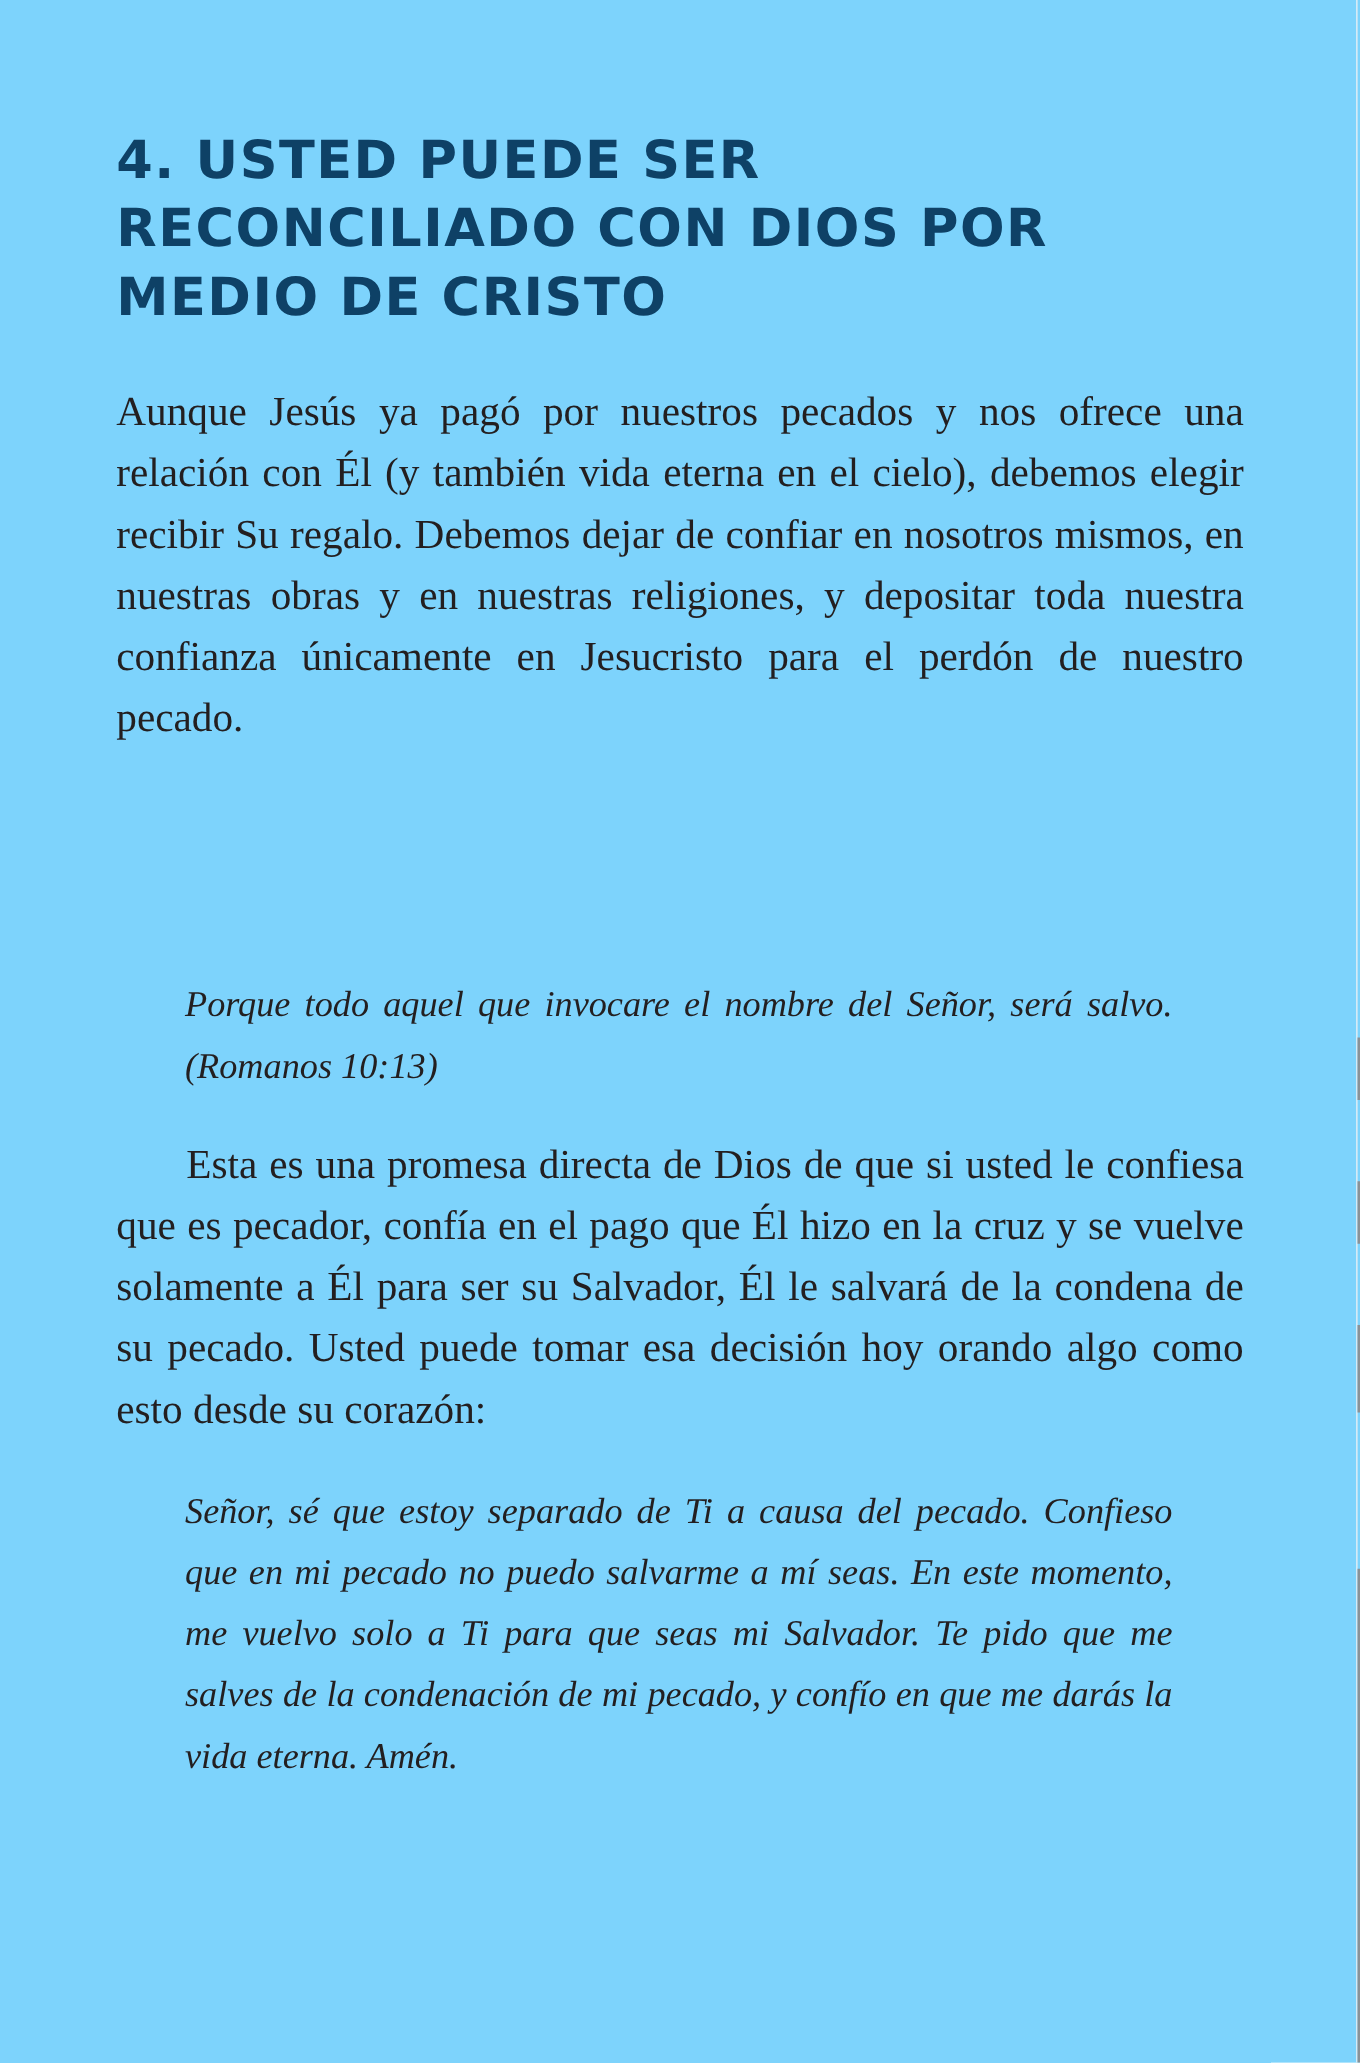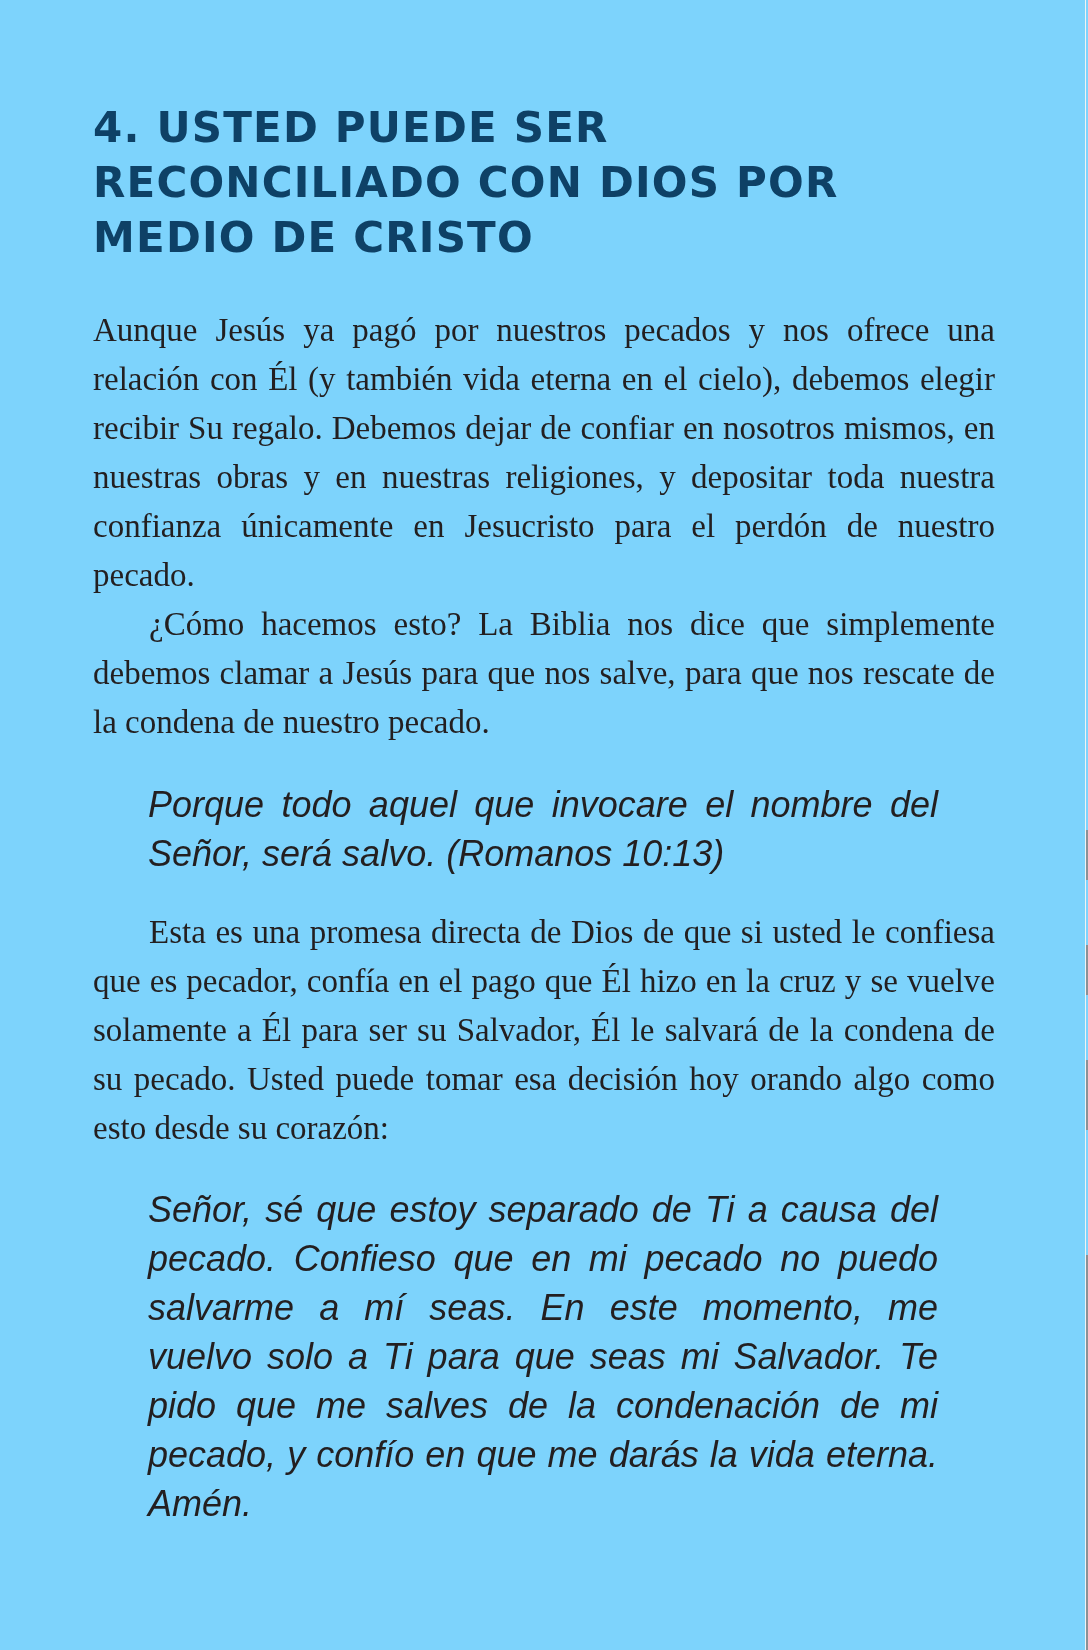--- a/index.html
+++ b/index.html
@@ -45,23 +45,23 @@
       color: #231f20;
       text-align: justify;
       margin: 0;
     }
     .para1 { top: 306px; }
     .para2 { top: 600px; text-indent: 56px; }
     .quote {
       position: absolute;
       left: 148px;
       width: 790px;
-      font-family: Liberation Sans, sans-serif;
+      font-family: Liberation Serif, serif;
       font-style: italic;
-      font-size: 36px;
+      font-size: 29px;
       line-height: 49px;
       color: #231f20;
       text-align: justify;
       margin: 0;
     }
     .quote1 { top: 780px; }
     .para3 { top: 908px; text-indent: 56px; font-family: Liberation Serif, serif; }
     .quote2 { top: 1185px; }
     .edge-line {
       position: absolute;
@@ -80,21 +80,20 @@
   </style>
 </head>
 <body>
 
 <div class="page">
 
   <h1 class="heading">4. USTED PUEDE SER RECONCILIADO CON DIOS POR MEDIO DE CRISTO</h1>
 
   <p class="body-text para1">Aunque Jesús ya pagó por nuestros pecados y nos ofrece una relación con Él (y también vida eterna en el cielo), debemos elegir recibir Su regalo. Debemos dejar de confiar en nosotros mismos, en nuestras obras y en nuestras religiones, y depositar toda nuestra confianza únicamente en Jesucristo para el perdón de nuestro pecado.</p>
 
-  <p class="body-text para2">¿Cómo hacemos esto? La Biblia nos dice que simplemente debemos clamar a Jesús para que nos salve, para que nos rescate de la condena de nuestro pecado.</p>
 
   <p class="quote quote1">Porque todo aquel que invocare el nombre del Señor, será salvo. (Romanos 10:13)</p>
 
   <p class="body-text para3">Esta es una promesa directa de Dios de que si usted le confiesa que es pecador, confía en el pago que Él hizo en la cruz y se vuelve solamente a Él para ser su Salvador, Él le salvará de la condena de su pecado. Usted puede tomar esa decisión hoy orando algo como esto desde su corazón:</p>
 
   <p class="quote quote2">Señor, sé que estoy separado de Ti a causa del pecado. Confieso que en mi pecado no puedo salvarme a mí seas. En este momento, me vuelvo solo a Ti para que seas mi Salvador. Te pido que me salves de la condenación de mi pecado, y confío en que me darás la vida eterna. Amén.</p>
 
   <div class="edge-faint"></div>
   <div class="edge-line" style="top:830px;height:50px;"></div>
   <div class="edge-line" style="top:945px;height:50px;"></div>

